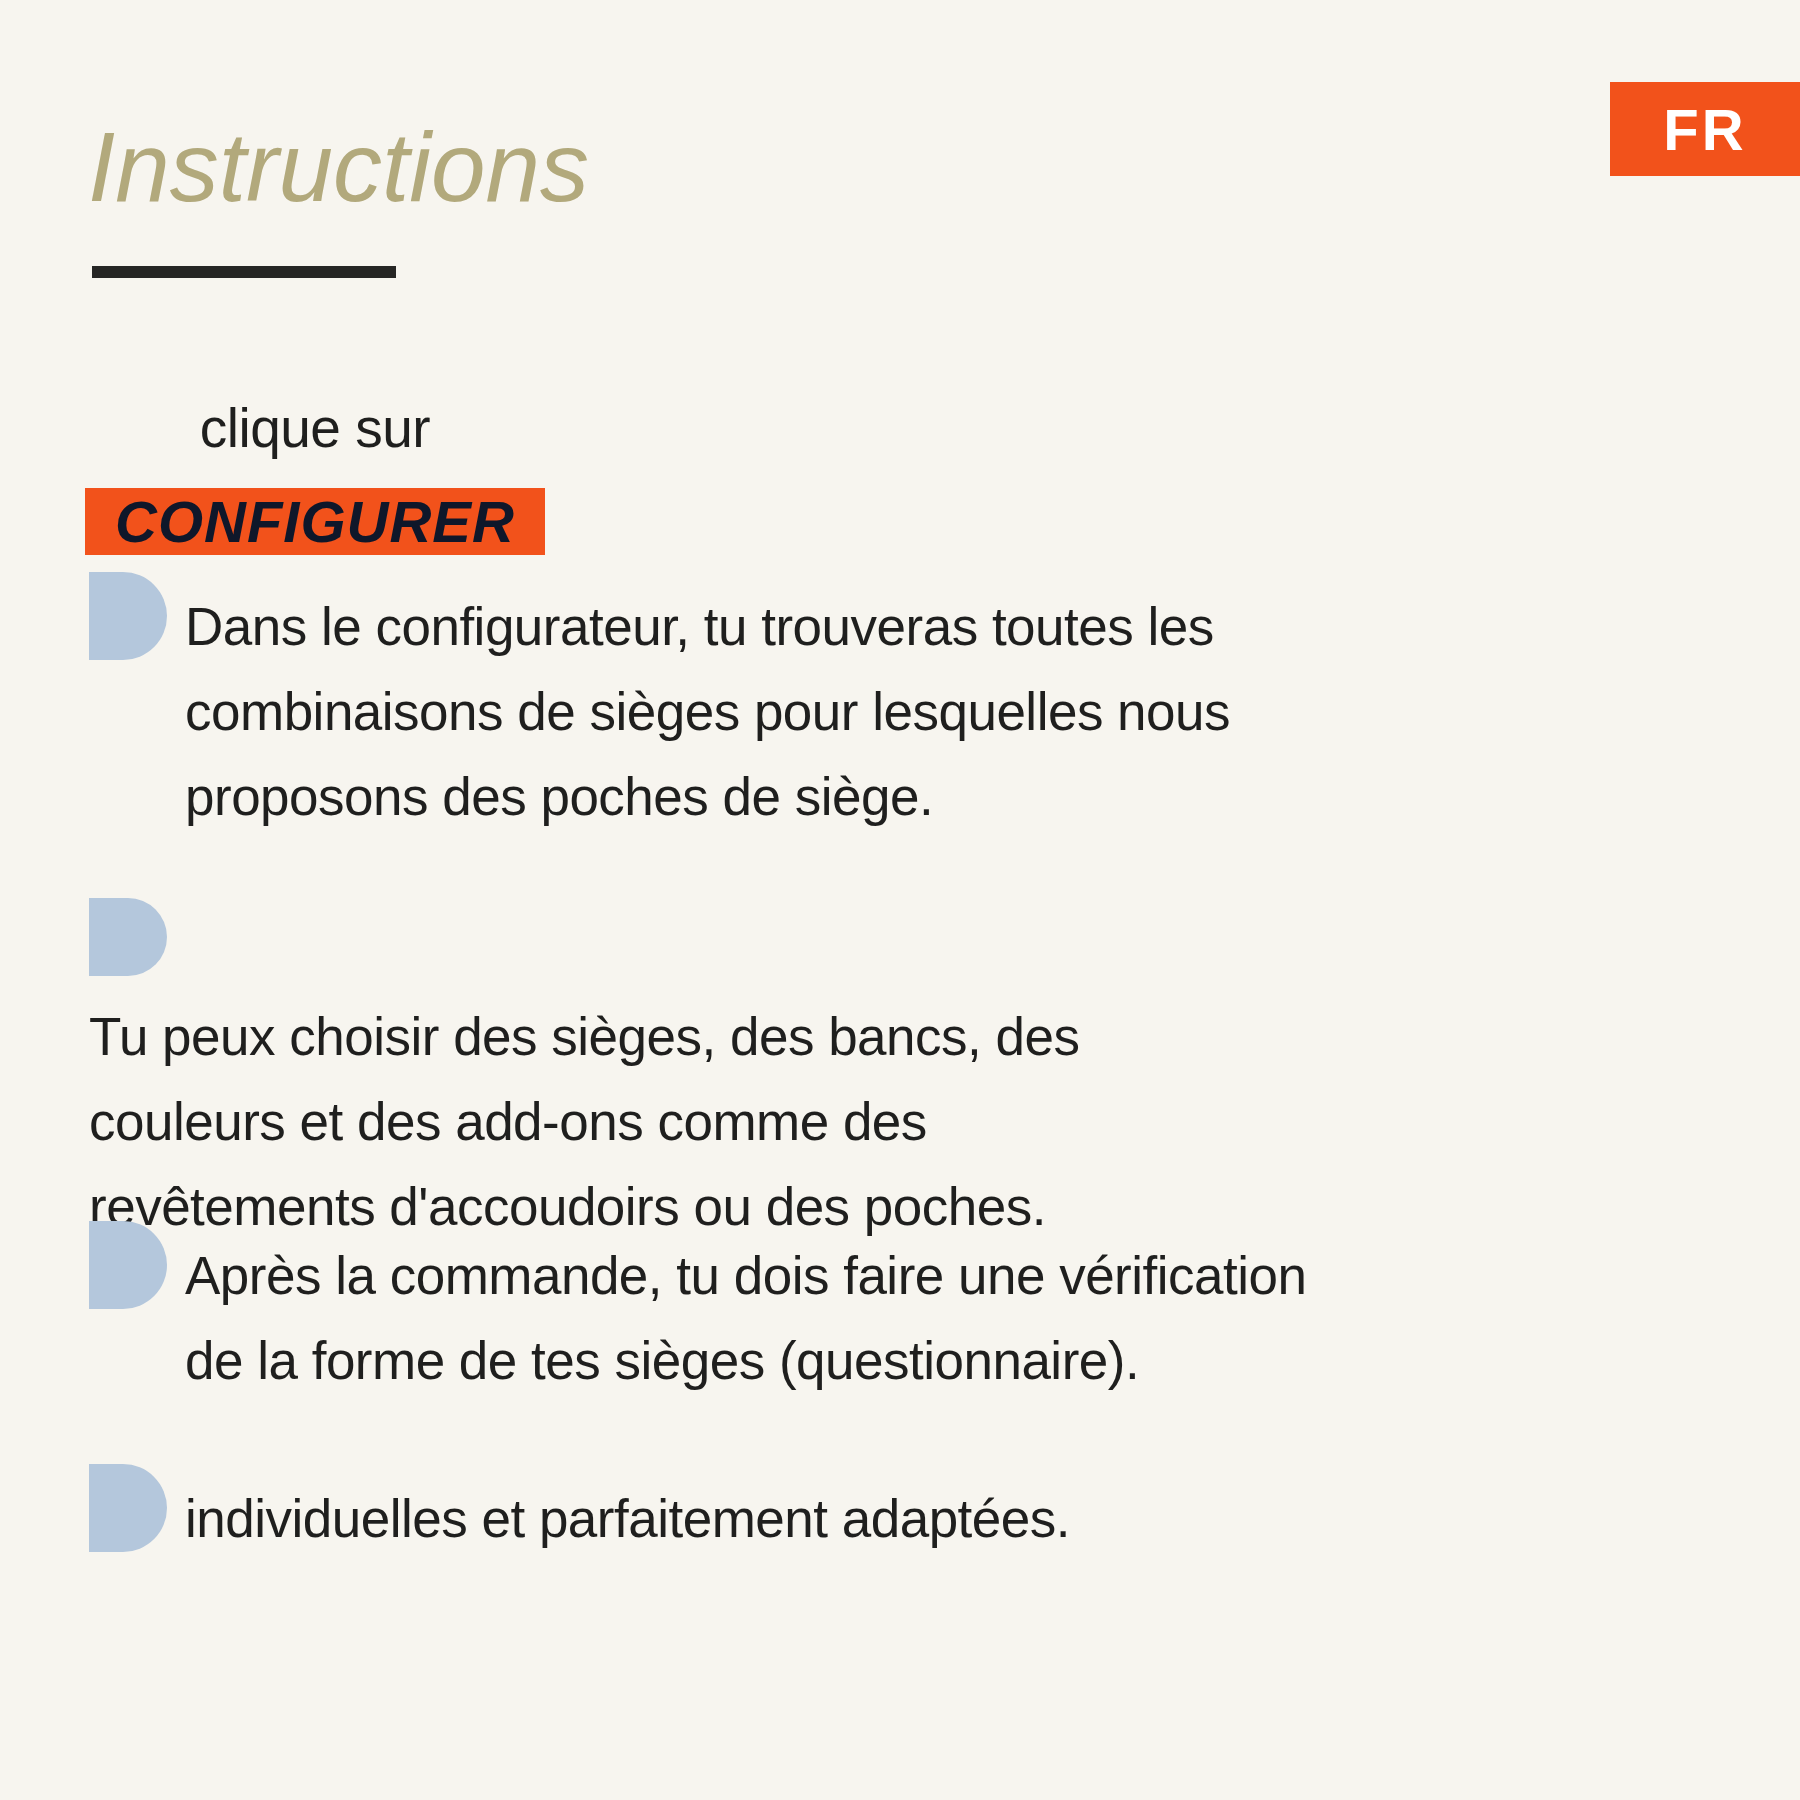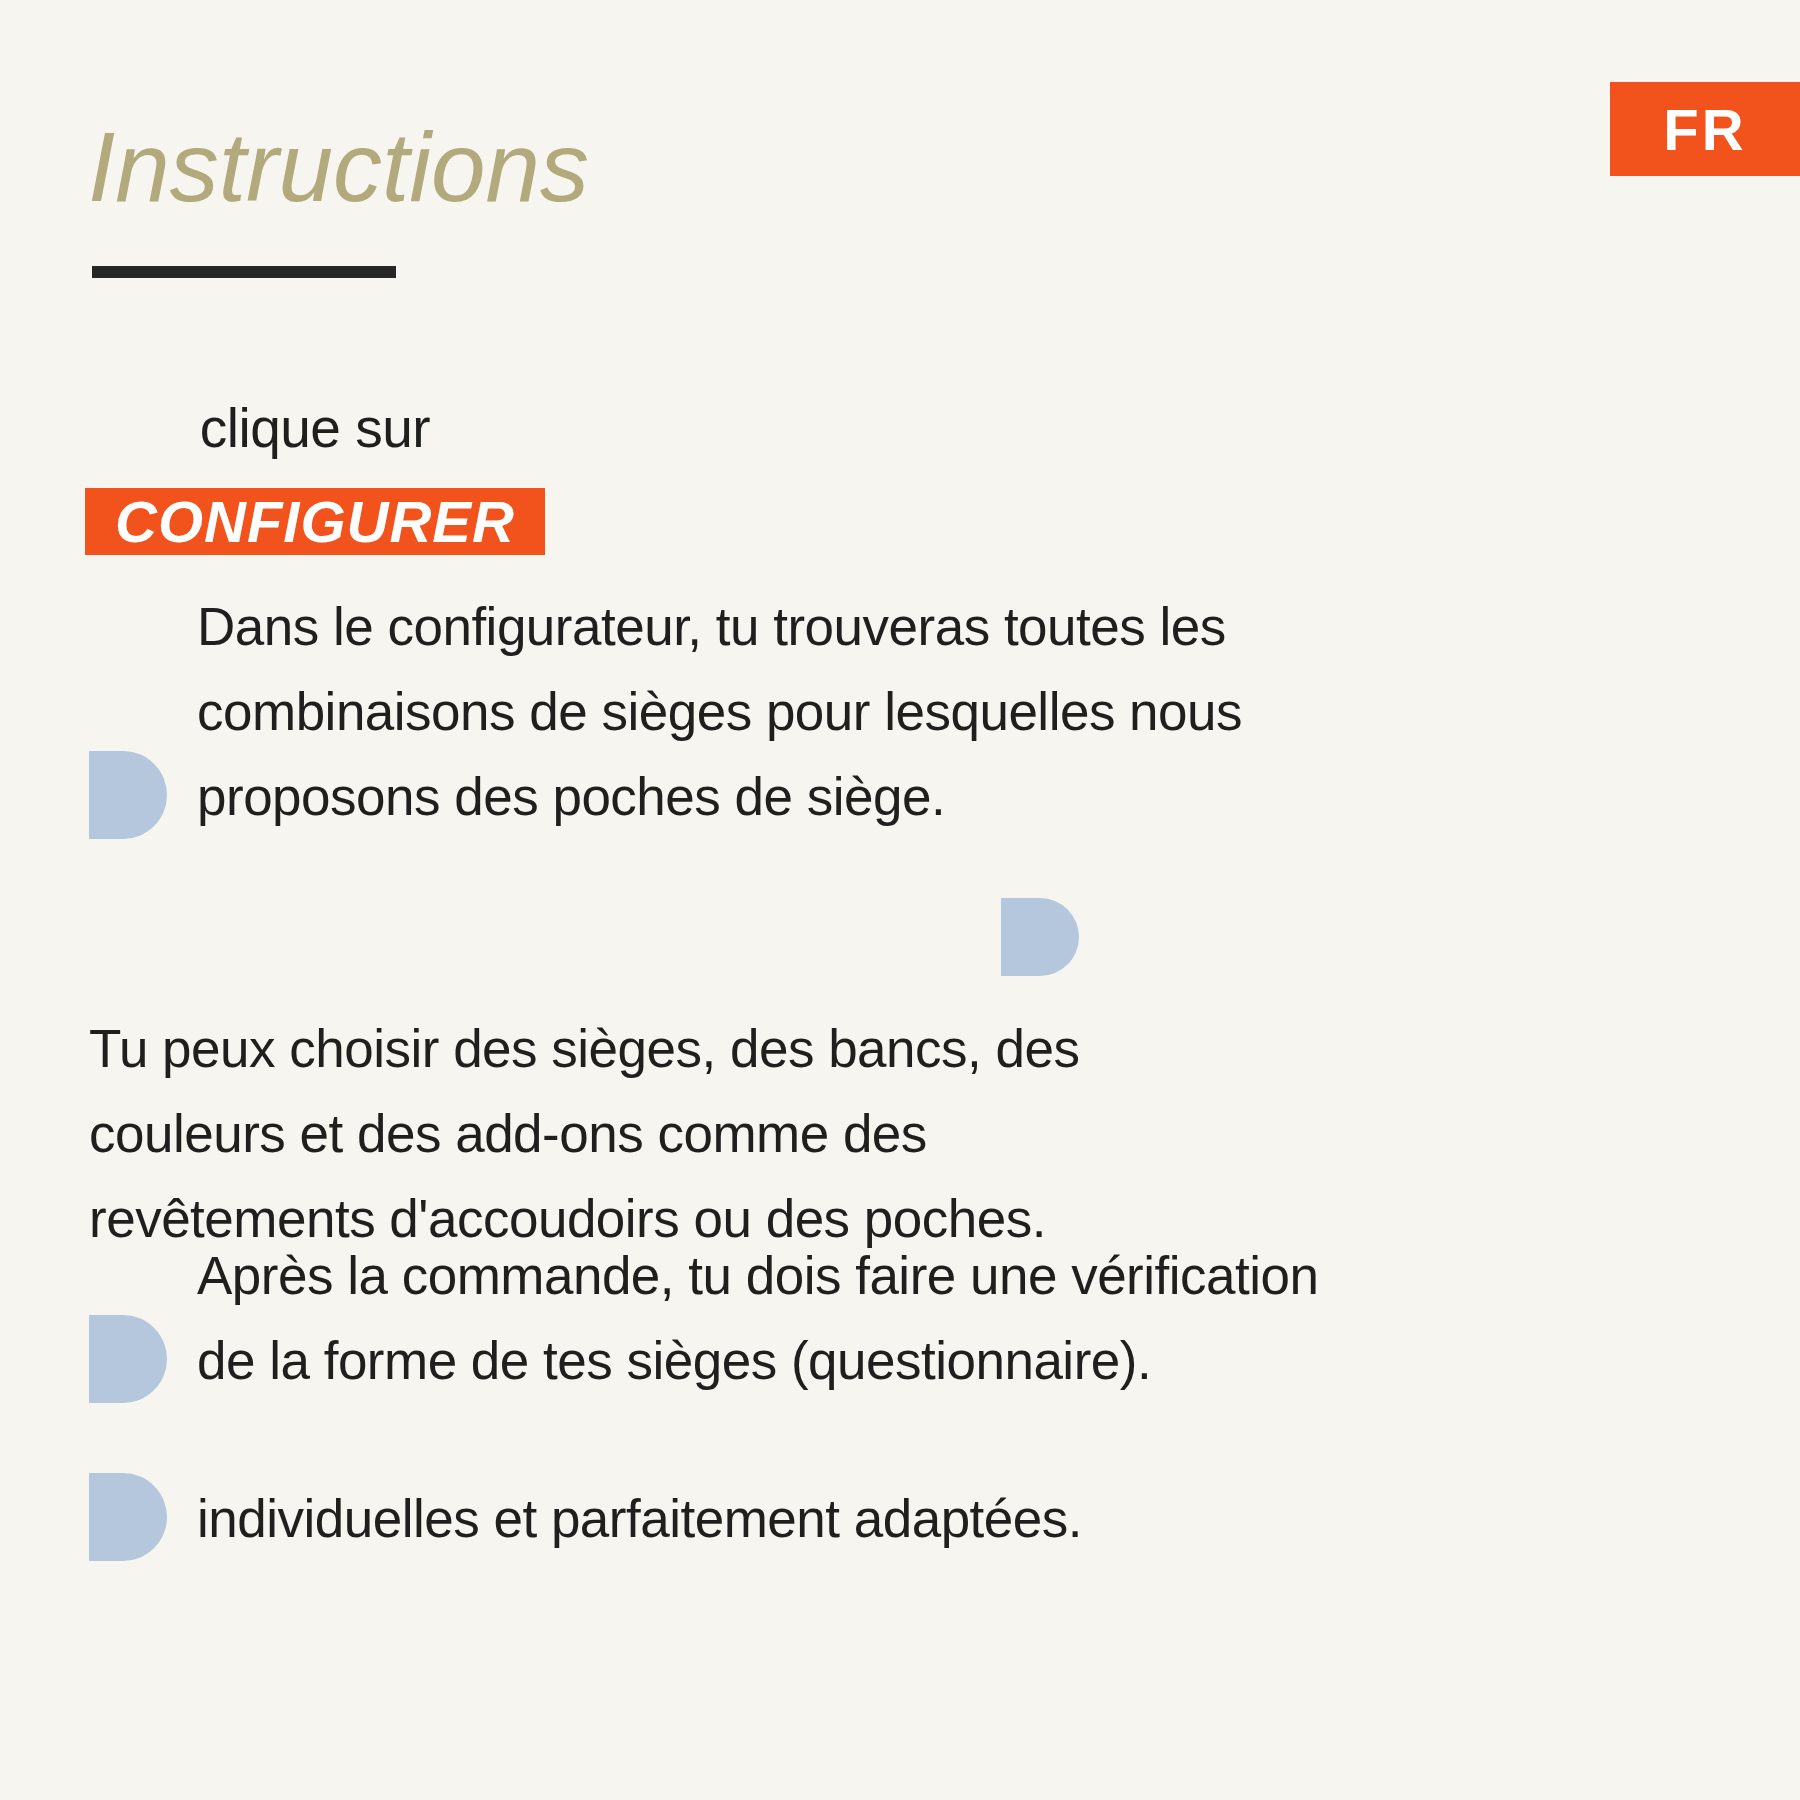--- a/index.html
+++ b/index.html
@@ -71,38 +71,38 @@
     flex-direction:column;
   }
   .lead-prefix{
     font-size:55px;
     color:var(--text-dark);
     letter-spacing:-0.5px;
     white-space:nowrap;
   }
   .configurer-btn{
     background:var(--accent-orange);
-    color:#ffffff;
+    color:#0f172a;
     height:92px;
     display:flex;
     align-items:center;
     padding:0 30px;
     font-size:58px;
     font-weight:bold;
     font-style:italic;
     letter-spacing:1px;
     white-space:nowrap;
   }
   
   .bullet-row{
     position:absolute;
     left:89px;
     display:flex;
-    align-items:flex-end;
-    gap:30px;
+    align-items:flex-start;
+    gap:18px;
   }
   .bullet-row.b1{top:584px;}
   .bullet-row.b2{top:910px;flex-direction:column;}
   .bullet-row.b3{top:1233px;}
   .bullet-row.b4{top:1476px;}
   .bullet-marker{
     flex:0 0 78px;
     width:78px;
     height:88px;
     margin-top:-12px;

